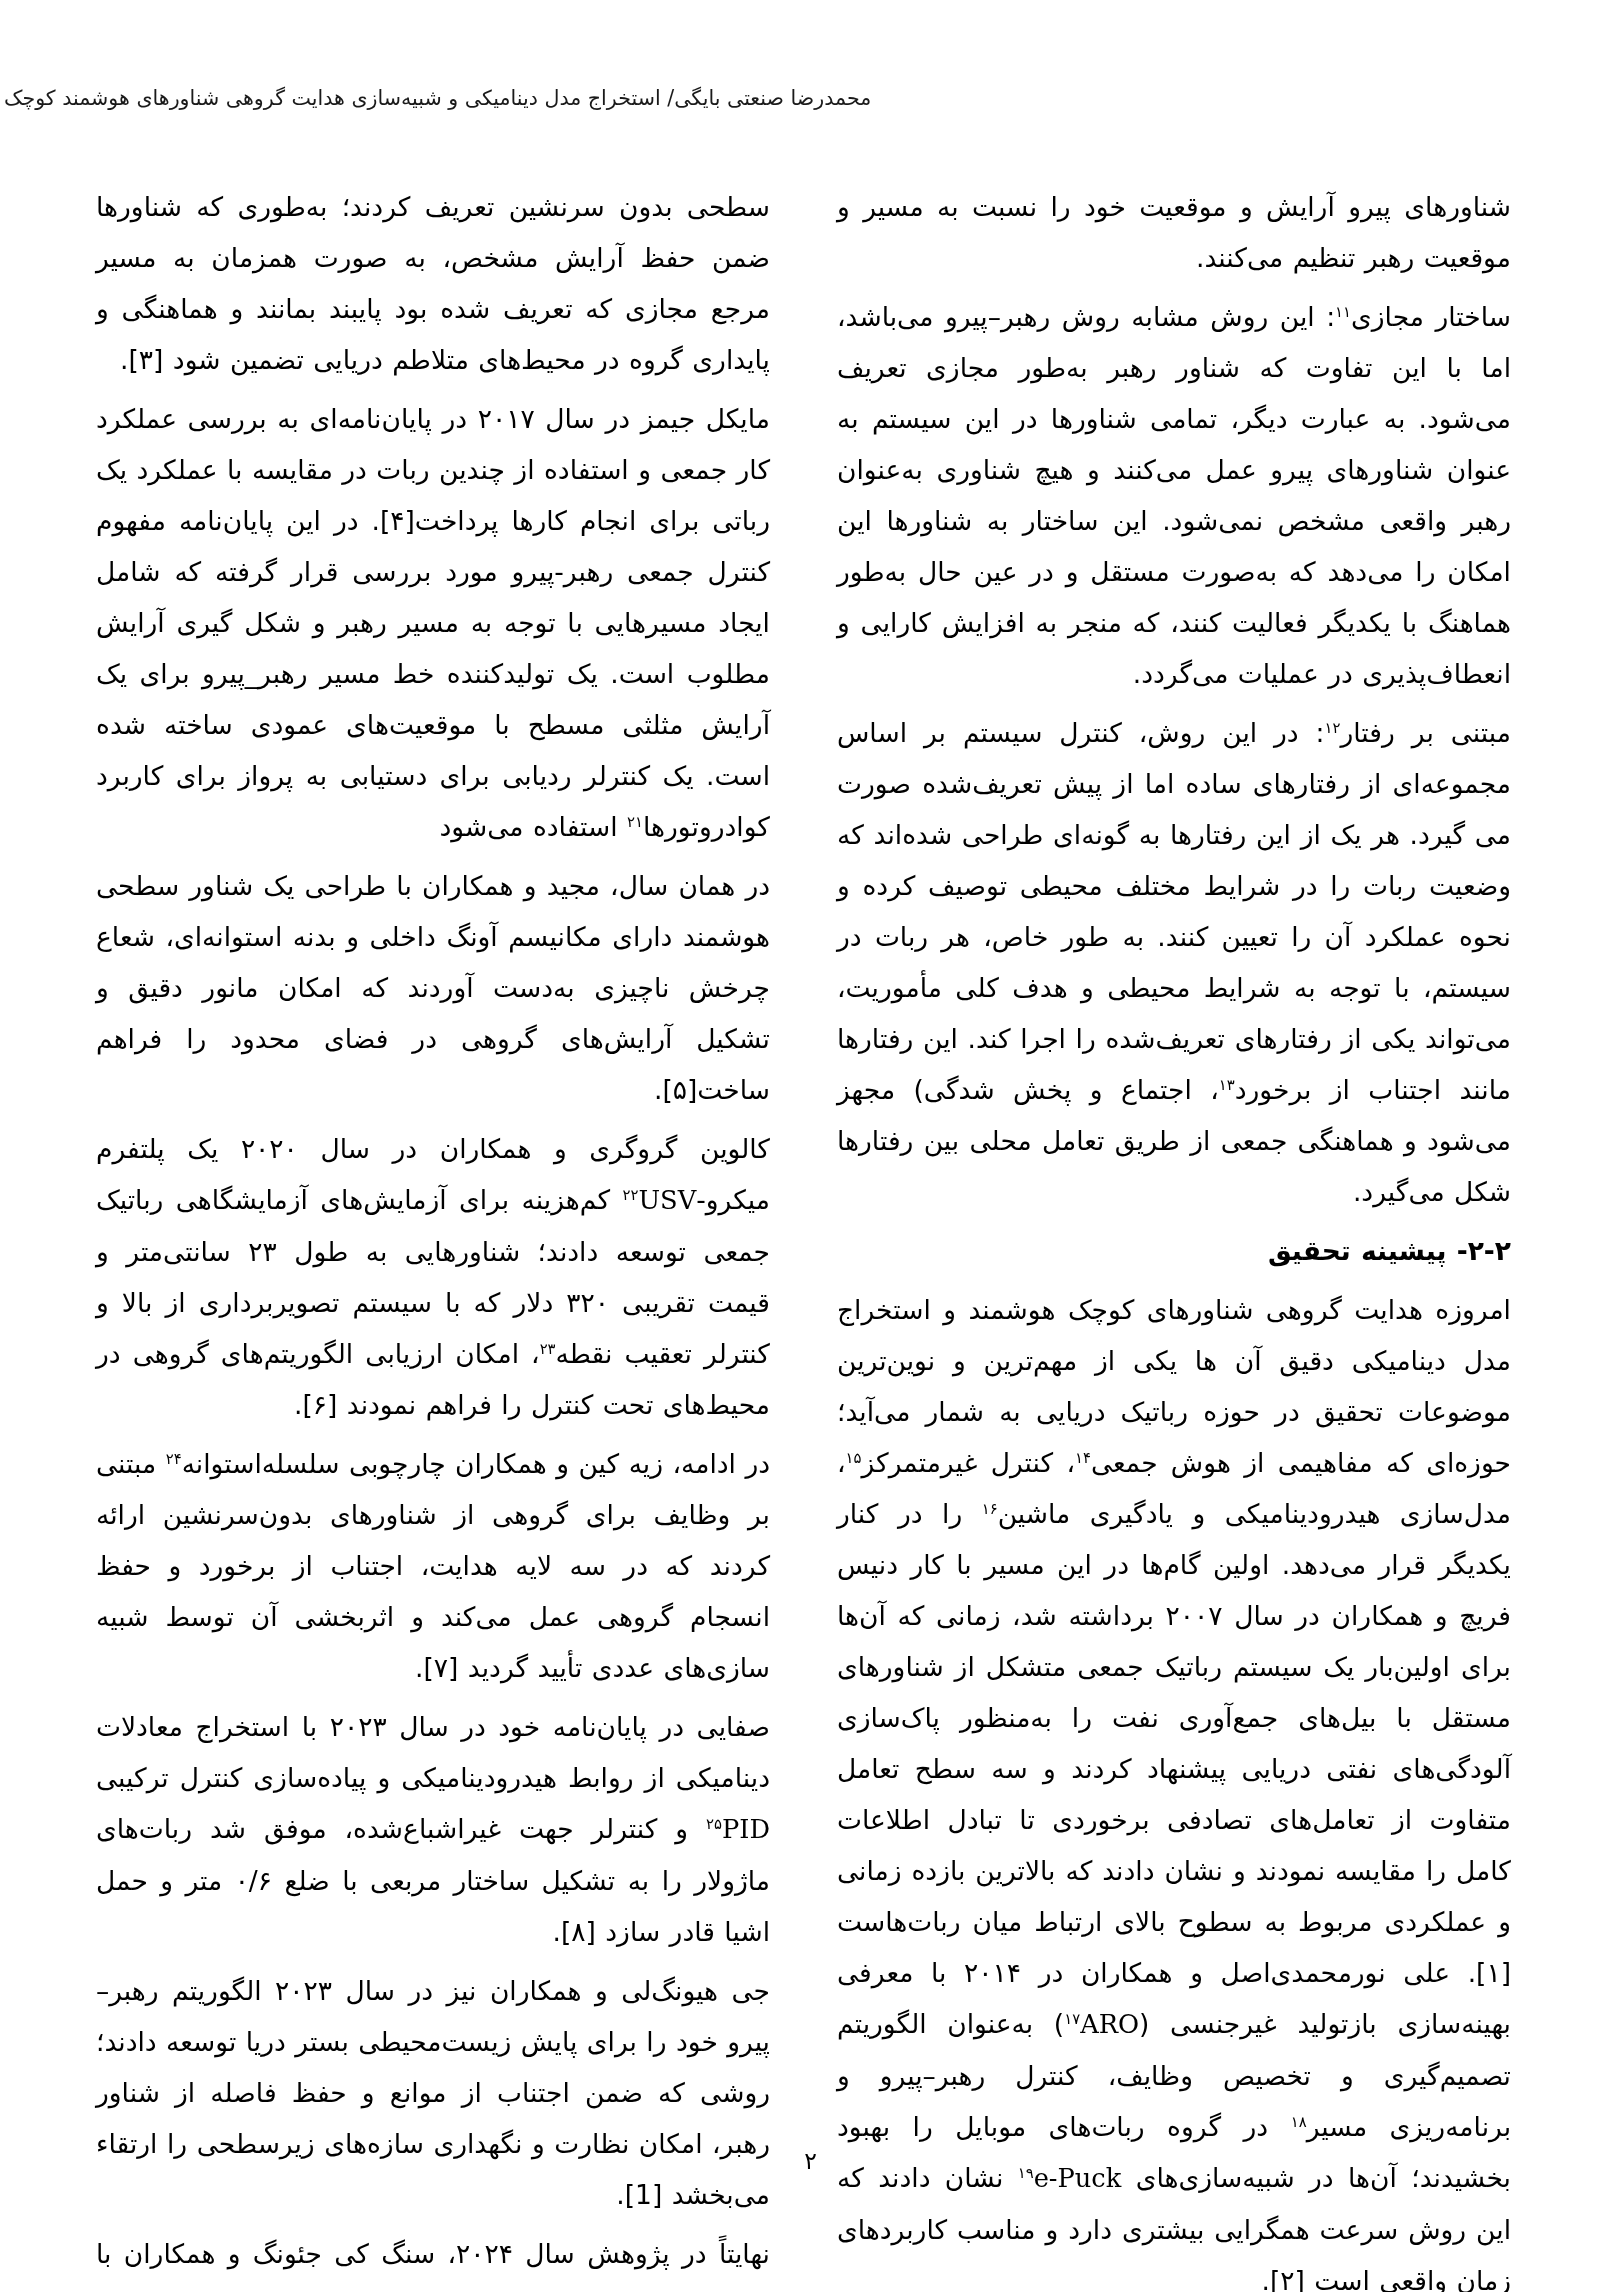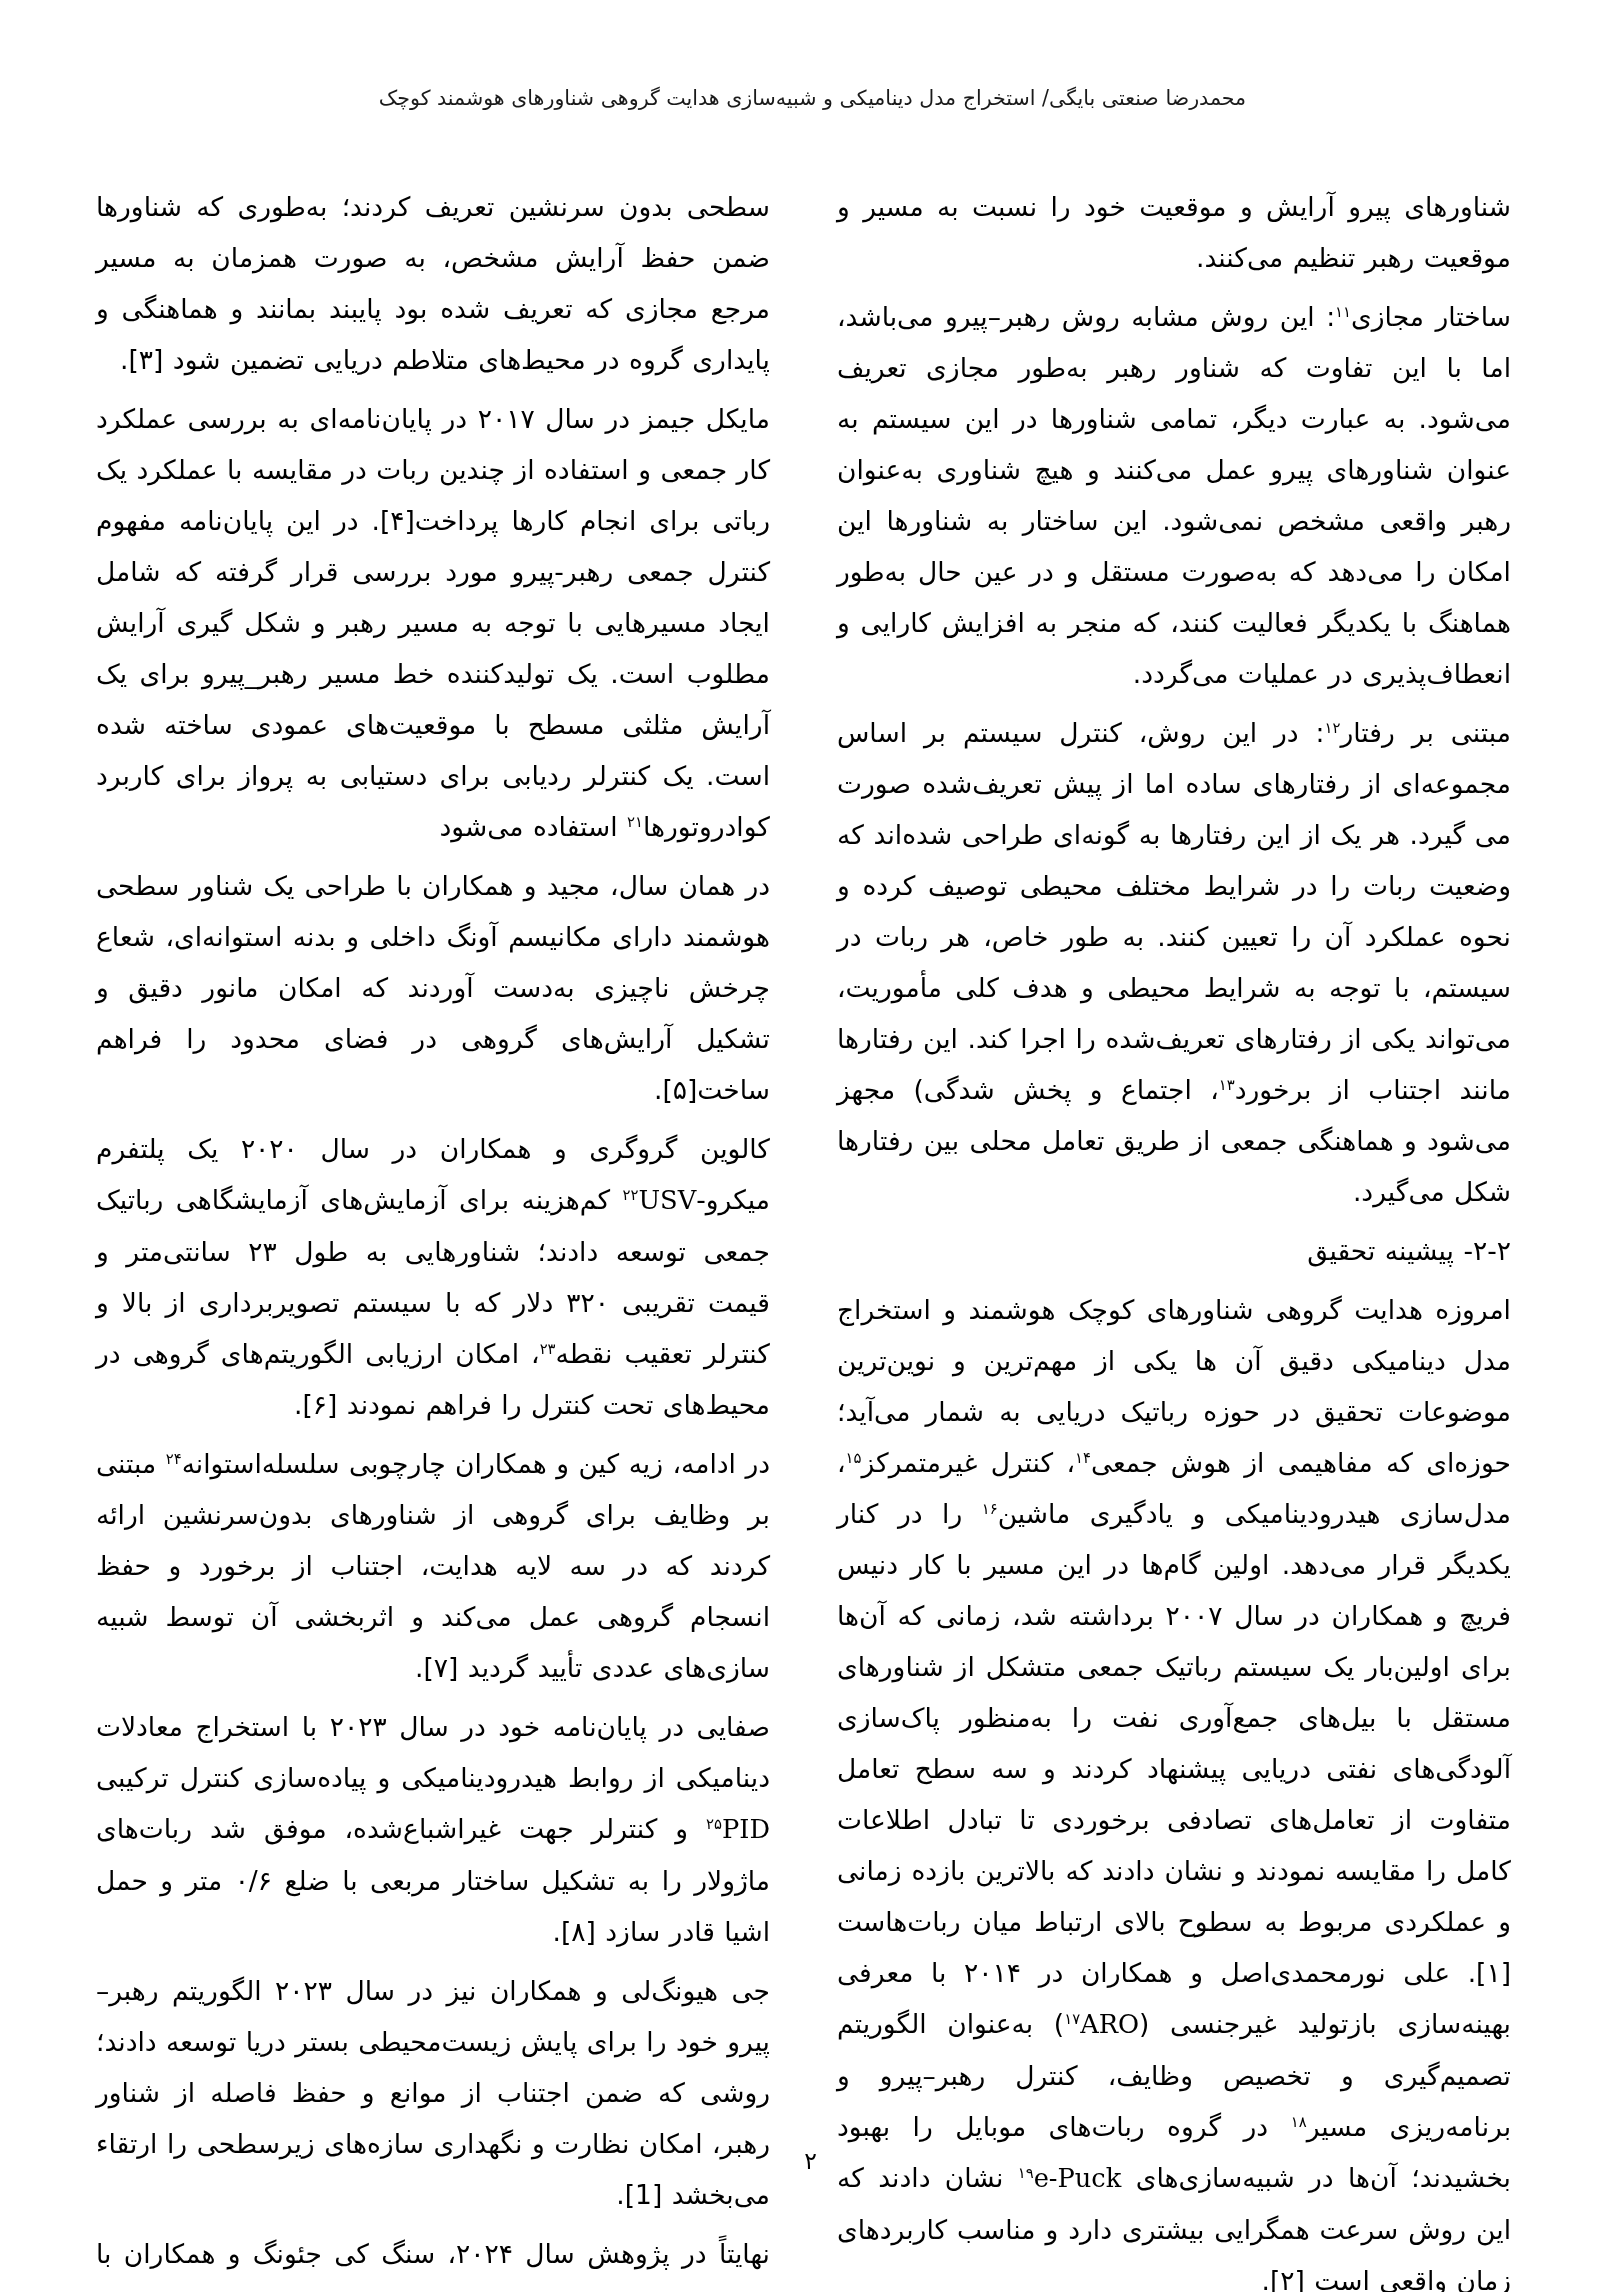--- a/index.html
+++ b/index.html
@@ -7,21 +7,21 @@
     position:relative;
     width:1621px;height:2293px;
     background:#ffffff;
     font-family:"DejaVu Sans", sans-serif;
     color:#000;
     margin:0 auto;
     overflow:hidden;
   }
   .header{
     position:absolute;top:86px;left:4px;right:0;
-    text-align:center;
+    text-align:left;
     direction:rtl;
     font-size:20.6px;
     color:#1a1a1a;
   }
   .cols{
     position:absolute;
     top:173px;
     right:102px;
     width:1431px;
     display:flex;
@@ -33,21 +33,21 @@
     direction:rtl;
   }
   .para{
     margin:8px;
     font-size:26.5px;
     line-height:51px;
     text-align:justify;
     word-spacing:1px;
   }
   .para.heading{
-    font-weight:400;
+    font-weight:700;
     text-align:right;
   }
   .sup{
     font-size:0.56em;
     vertical-align:0.62em;
     line-height:0;
   }
   .latin{
     font-family:"DejaVu Serif", serif;
     font-size:0.97em;

